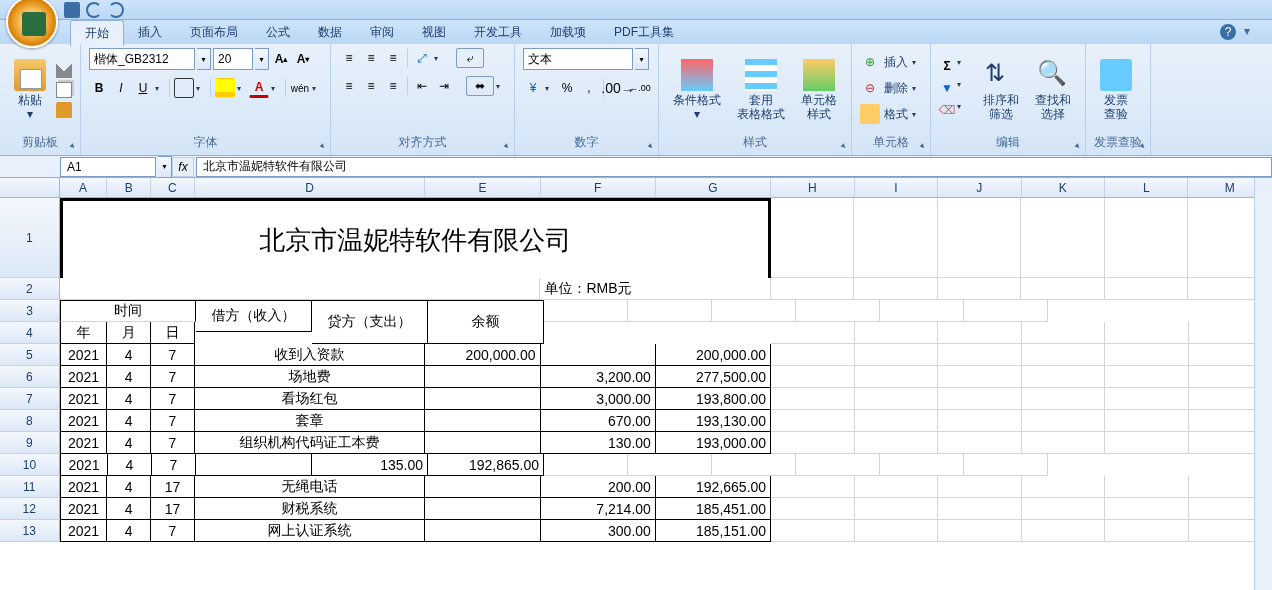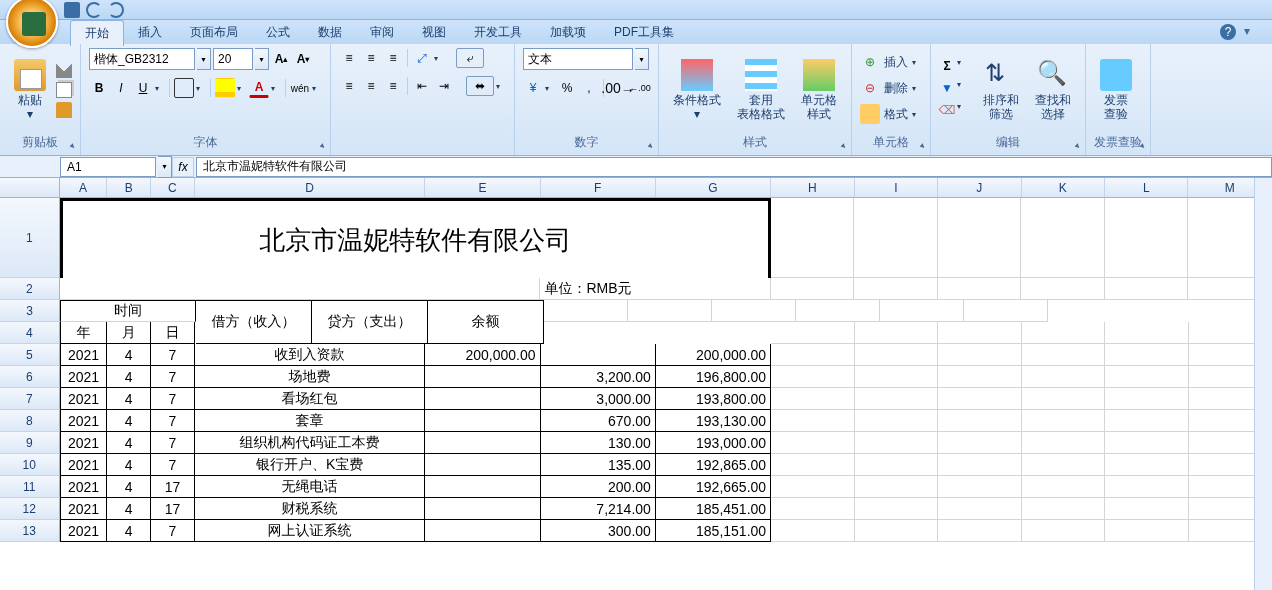--- a/index.html
+++ b/index.html
@@ -146,20 +146,21 @@
         <span class="btn16">≡</span>
         <span class="btn16">≡</span>
         <span style="width:1px;height:18px;background:#b8d0ec;margin:0 2px;"></span>
         <span class="btn16">⇤</span>
         <span class="btn16">⇥</span>
         <span style="width:8px;"></span>
         <span class="btn16" style="width:28px;border:1px solid #7a9cc6;">⬌</span>
           <span class="drop">▾</span>
       </div>
     </div>
+    <div class="group-label">对齐方式</div>
   </div>
 
   <div class="group">
     <div class="group-body" style="flex-direction:column;">
       <div class="font-row">
         <input class="font-name" style="width: 110px;" value="文本">
         <span class="combo-drop">▾</span>
       </div>
       <div class="font-row">
         <span class="btn16" style="color:#06c;">¥</span>
@@ -304,21 +305,21 @@
         <div class="cell w-H " style="height: 22px;"></div>
         <div class="cell w-I " style="height: 22px;"></div>
         <div class="cell w-J " style="height: 22px;"></div>
         <div class="cell w-K " style="height: 22px;"></div>
         <div class="cell w-L " style="height: 22px;"></div>
         <div class="cell w-M " style="height: 22px;"></div>
       </div>
       <div class="row">
         <div class="row-h" style="height: 22px;">3</div>
         <div class="cell c" style="width: 136px; height: 22px; border-top: 1px solid rgb(0, 0, 0); border-left: 1px solid rgb(0, 0, 0); border-right: 1px solid rgb(0, 0, 0);">时间</div>
-        <div class="cell c" style="width: 116px; height: 44px; margin-bottom: -22px; border-top: 1px solid rgb(0, 0, 0); border-right: 1px solid rgb(0, 0, 0); border-bottom: 1px solid rgb(0, 0, 0);">借方（收入）</div>
+        <div class="cell c" style="width: 116px; height: 32px; margin-bottom: -22px; border-top: 1px solid rgb(0, 0, 0); border-right: 1px solid rgb(0, 0, 0); border-bottom: 1px solid rgb(0, 0, 0);">借方（收入）</div>
         <div class="cell c" style="width: 116px; height: 44px; margin-bottom: -22px; border-top: 1px solid rgb(0, 0, 0); border-right: 1px solid rgb(0, 0, 0); border-bottom: 1px solid rgb(0, 0, 0);">贷方（支出）</div>
         <div class="cell c" style="width: 116px; height: 44px; margin-bottom: -22px; border-top: 1px solid rgb(0, 0, 0); border-right: 1px solid rgb(0, 0, 0); border-bottom: 1px solid rgb(0, 0, 0);">余额</div>
         <div class="cell w-H " style="height: 22px;"></div>
         <div class="cell w-I " style="height: 22px;"></div>
         <div class="cell w-J " style="height: 22px;"></div>
         <div class="cell w-K " style="height: 22px;"></div>
         <div class="cell w-L " style="height: 22px;"></div>
         <div class="cell w-M " style="height: 22px;"></div>
       </div>
       <div class="row">
@@ -351,21 +352,21 @@
         <div class="cell w-M " style="height: 22px;"></div>
       </div>
       <div class="row">
         <div class="row-h" style="height: 22px;">6</div>
         <div class="cell w-A c" style="height: 22px; border-right: 1px solid rgb(0, 0, 0); border-bottom: 1px solid rgb(0, 0, 0); border-left: 1px solid rgb(0, 0, 0);">2021</div>
         <div class="cell w-B c" style="height: 22px; border-right: 1px solid rgb(0, 0, 0); border-bottom: 1px solid rgb(0, 0, 0);">4</div>
         <div class="cell w-C c" style="height: 22px; border-right: 1px solid rgb(0, 0, 0); border-bottom: 1px solid rgb(0, 0, 0);">7</div>
         <div class="cell w-D c" style="height: 22px; border-right: 1px solid rgb(0, 0, 0); border-bottom: 1px solid rgb(0, 0, 0);">场地费</div>
         <div class="cell w-E r" style="height: 22px; border-right: 1px solid rgb(0, 0, 0); border-bottom: 1px solid rgb(0, 0, 0);"></div>
         <div class="cell w-F r" style="height: 22px; border-right: 1px solid rgb(0, 0, 0); border-bottom: 1px solid rgb(0, 0, 0);">3,200.00</div>
-        <div class="cell w-G r" style="height: 22px; border-right: 1px solid rgb(0, 0, 0); border-bottom: 1px solid rgb(0, 0, 0);">196,800.00</div>
+        <div class="cell w-G r" style="height: 22px; border-right: 1px solid rgb(0, 0, 0); border-bottom: 1px solid rgb(0, 0, 0);">277,500.00</div>
         <div class="cell w-H " style="height: 22px;"></div>
         <div class="cell w-I " style="height: 22px;"></div>
         <div class="cell w-J " style="height: 22px;"></div>
         <div class="cell w-K " style="height: 22px;"></div>
         <div class="cell w-L " style="height: 22px;"></div>
         <div class="cell w-M " style="height: 22px;"></div>
       </div>
       <div class="row">
         <div class="row-h" style="height: 22px;">7</div>
         <div class="cell w-A c" style="height: 22px; border-right: 1px solid rgb(0, 0, 0); border-bottom: 1px solid rgb(0, 0, 0); border-left: 1px solid rgb(0, 0, 0);">2021</div>
@@ -412,21 +413,20 @@
         <div class="cell w-J " style="height: 22px;"></div>
         <div class="cell w-K " style="height: 22px;"></div>
         <div class="cell w-L " style="height: 22px;"></div>
         <div class="cell w-M " style="height: 22px;"></div>
       </div>
       <div class="row">
         <div class="row-h" style="height: 22px;">10</div>
         <div class="cell w-A c" style="height: 22px; border-right: 1px solid rgb(0, 0, 0); border-bottom: 1px solid rgb(0, 0, 0); border-left: 1px solid rgb(0, 0, 0);">2021</div>
         <div class="cell w-B c" style="height: 22px; border-right: 1px solid rgb(0, 0, 0); border-bottom: 1px solid rgb(0, 0, 0);">4</div>
         <div class="cell w-C c" style="height: 22px; border-right: 1px solid rgb(0, 0, 0); border-bottom: 1px solid rgb(0, 0, 0);">7</div>
-        <div class="cell w-D c" style="height: 22px; border-right: 1px solid rgb(0, 0, 0); border-bottom: 1px solid rgb(0, 0, 0);">银行开户、K宝费</div>
         <div class="cell w-E r" style="height: 22px; border-right: 1px solid rgb(0, 0, 0); border-bottom: 1px solid rgb(0, 0, 0);"></div>
         <div class="cell w-F r" style="height: 22px; border-right: 1px solid rgb(0, 0, 0); border-bottom: 1px solid rgb(0, 0, 0);">135.00</div>
         <div class="cell w-G r" style="height: 22px; border-right: 1px solid rgb(0, 0, 0); border-bottom: 1px solid rgb(0, 0, 0);">192,865.00</div>
         <div class="cell w-H " style="height: 22px;"></div>
         <div class="cell w-I " style="height: 22px;"></div>
         <div class="cell w-J " style="height: 22px;"></div>
         <div class="cell w-K " style="height: 22px;"></div>
         <div class="cell w-L " style="height: 22px;"></div>
         <div class="cell w-M " style="height: 22px;"></div>
       </div>

